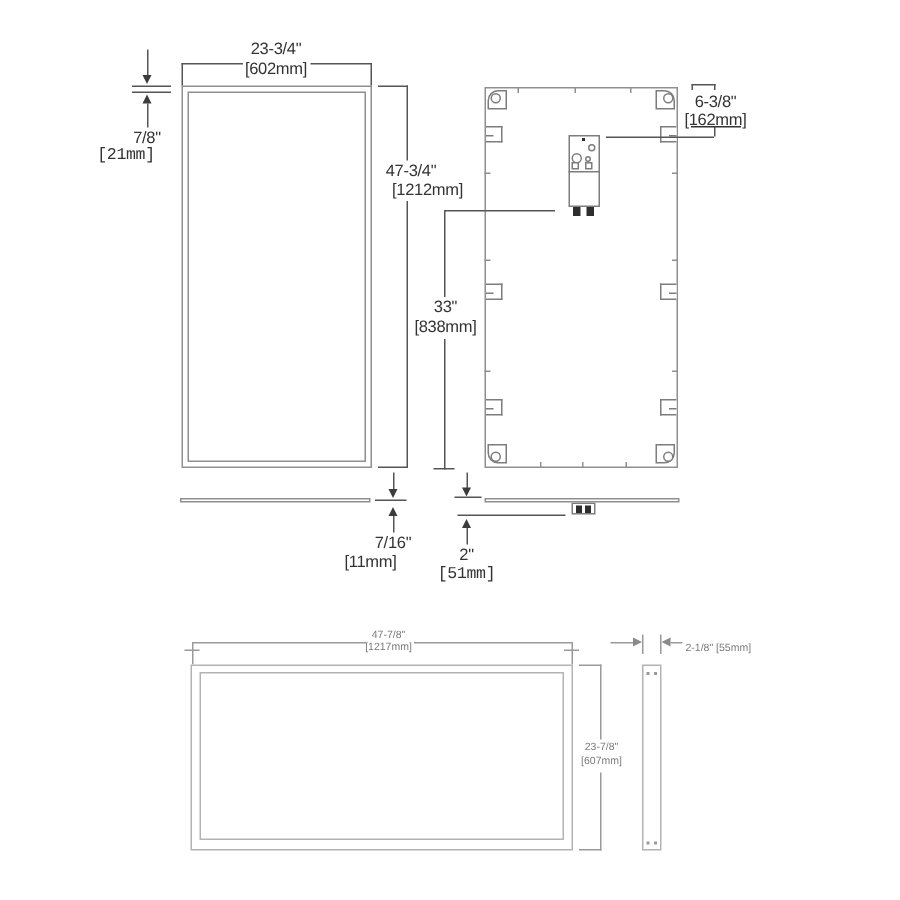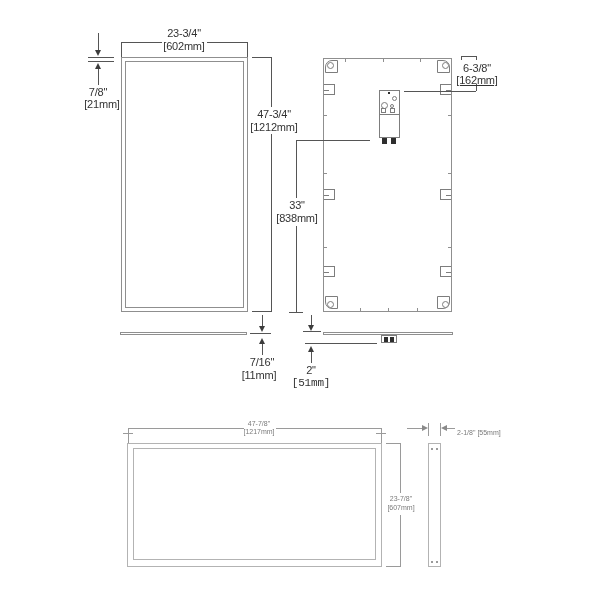--- a/index.html
+++ b/index.html
@@ -40,28 +40,28 @@
   <div class="lbl" style="left:154px;top:27px;width:60px;">23-3/4"</div>
   <div class="lbl" style="left:154px;top:40px;width:60px;">[602mm]</div>
 
   <div class="vl dim" style="left:98px;top:33px;height:17px;"></div>
   <div class="arr arr-d" style="left:95px;top:50px;"></div>
   <div class="hl dim" style="left:88px;top:57px;width:26px;"></div>
   <div class="hl dim" style="left:88px;top:61px;width:26px;"></div>
   <div class="arr arr-u" style="left:95px;top:63px;"></div>
   <div class="vl dim" style="left:98px;top:69px;height:16px;"></div>
   <div class="lbl" style="left:78px;top:86px;width:40px;">7/8"</div>
-  <div class="lbl" style="left:82px;top:98px;width:40px;">[21mm]</div>
+  <div class="lbl" style="left:64px;top:98px;width:40px;font-family:Liberation Mono, monospace;">[21mm]</div>
 
   <div class="hl dim" style="left:252px;top:57px;width:20px;"></div>
   <div class="hl dim" style="left:252px;top:311px;width:20px;"></div>
   <div class="vl dim" style="left:271px;top:57px;height:50px;"></div>
   <div class="vl dim" style="left:271px;top:134px;height:178px;"></div>
   <div class="lbl" style="left:244px;top:108px;width:60px;">47-3/4"</div>
-  <div class="lbl" style="left:244px;top:121px;width:60px;">[1212mm]</div>
+  <div class="lbl" style="left:255px;top:121px;width:60px;">[1212mm]</div>
 
   <div class="rect" style="left:323px;top:58px;width:129px;height:254px;"></div>
 
   <div class="cbr" style="left:325px;top:60px;border-top-left-radius:7px;">
       <div class="cir" style="left:1px;top:1px;width:7px;height:7px;"></div>
     </div>
   <div class="cbr" style="left:437px;top:60px;border-top-right-radius:7px;">
       <div class="cir" style="left:4px;top:1px;width:7px;height:7px;"></div>
     </div>
   <div class="cbr" style="left:325px;top:296px;border-bottom-left-radius:7px;">
@@ -131,21 +131,21 @@
   <div class="lbl" style="left:267px;top:212px;width:60px;">[838mm]</div>
 
   <div class="rect" style="left:120px;top:332px;width:127px;height:3px;"></div>
 
   <div class="hl dim" style="left:250px;top:333px;width:21px;"></div>
   <div class="vl dim" style="left:262px;top:315px;height:12px;"></div>
   <div class="arr arr-d" style="left:259px;top:326px;"></div>
   <div class="arr arr-u" style="left:259px;top:338px;"></div>
   <div class="vl dim" style="left:262px;top:344px;height:11px;"></div>
   <div class="lbl" style="left:232px;top:356px;width:60px;">7/16"</div>
-  <div class="lbl" style="left:229px;top:369px;width:60px;">[11mm]</div>
+  <div class="lbl" style="left:217px;top:369px;width:60px;">[11mm]</div>
 
   <div class="rect" style="left:323px;top:332px;width:130px;height:3px;"></div>
   <div class="rect" style="left:381px;top:335px;width:16px;height:8px;border-color:#7d7d7d;"></div>
   <div class="sq" style="left:384px;top:337px;width:4px;height:5px;"></div>
   <div class="sq" style="left:390px;top:337px;width:4px;height:5px;"></div>
 
   <div class="vl dim" style="left:311px;top:315px;height:11px;"></div>
   <div class="arr arr-d" style="left:308px;top:325px;"></div>
   <div class="hl dim" style="left:303px;top:331px;width:18px;"></div>
   <div class="hl dim" style="left:305px;top:343px;width:72px;"></div>

